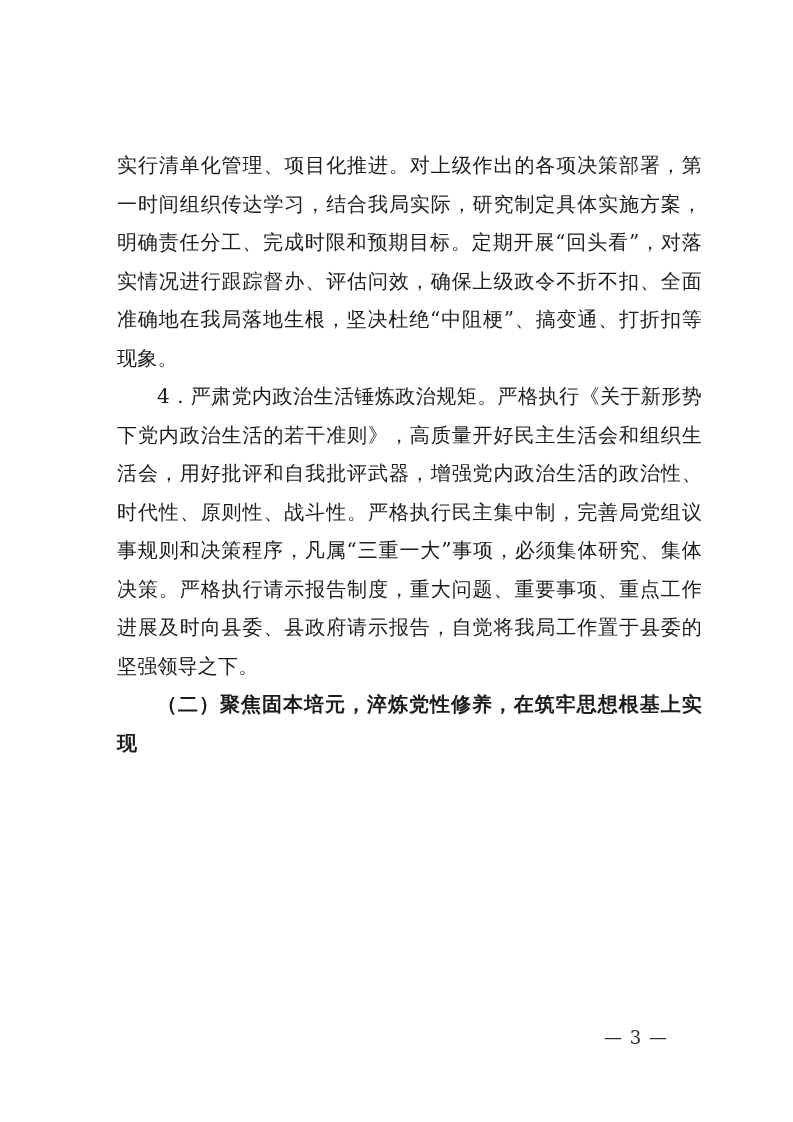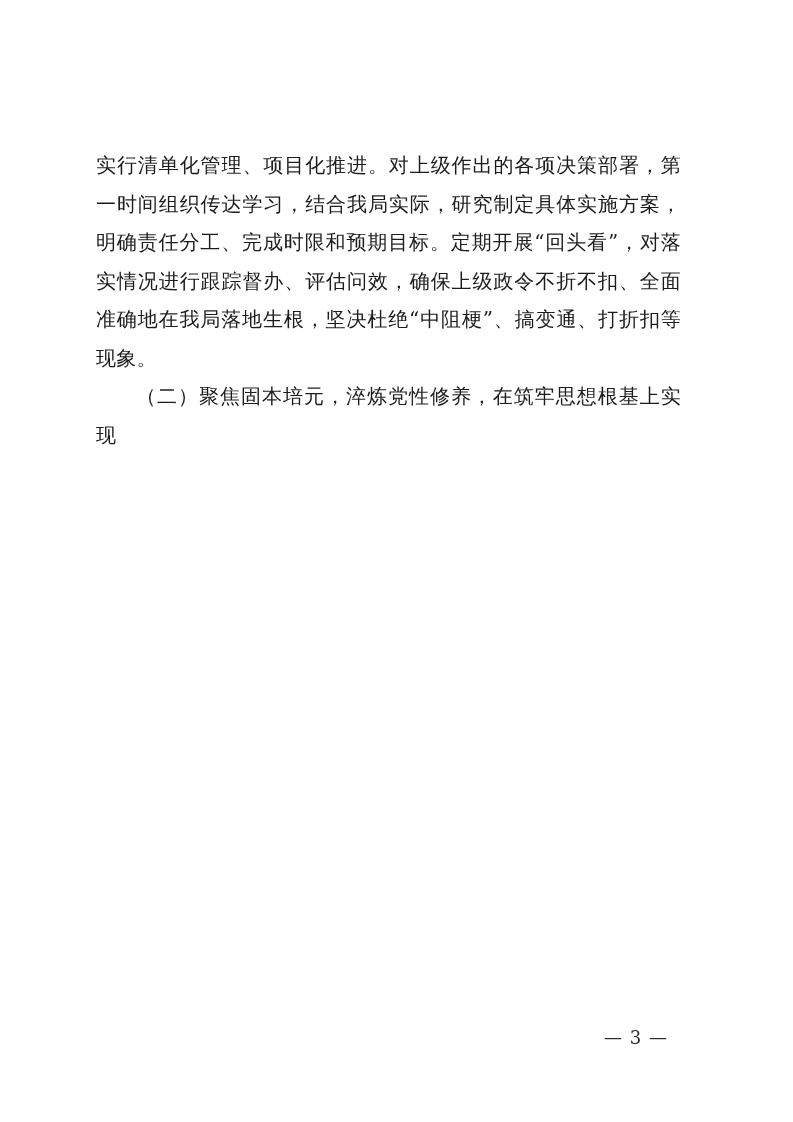--- a/index.html
+++ b/index.html
@@ -11,55 +11,56 @@
     position: relative;
     width: 793px;
     height: 1122px;
     background: #ffffff;
     overflow: hidden;
     font-family: "DejaVu Serif", serif;
     color: #1c1c1c;
   }
   .content {
     position: absolute;
-    left: 96px;
+    left: 117px;
     top: 146px;
     width: 585px;
   }
   .para {
     margin: 0;
     font-size: 20px;
     line-height: 38.5px;
     letter-spacing: 0.2px;
     text-align: justify;
     text-align-last: left;
     text-justify: inter-character;
     font-kerning: none;
     word-break: break-all;
   }
   .para.indent {
     text-indent: 2em;
   }
   .para.section-heading {
-    font-weight: 400;
+    font-weight: 700;
   }
   .page-number {
     position: absolute;
     left: 586px;
     top: 1027px;
     width: 100px;
     text-align: center;
     font-size: 18px;
     color: #2a2a2a;
     letter-spacing: 1px;
     white-space: pre;
   }
 </style>
 </head>
 <body>
 
 <div class="page">
   <main class="content">
     <p class="para">实行清单化管理、项目化推进。对上级作出的各项决策部署，第一时间组织传达学习，结合我局实际，研究制定具体实施方案，明确责任分工、完成时限和预期目标。定期开展“回头看”，对落实情况进行跟踪督办、评估问效，确保上级政令不折不扣、全面准确地在我局落地生根，坚决杜绝“中阻梗”、搞变通、打折扣等现象。</p>
+    <p class="para indent">4．严肃党内政治生活锤炼政治规矩。严格执行《关于新形势下党内政治生活的若干准则》，高质量开好民主生活会和组织生活会，用好批评和自我批评武器，增强党内政治生活的政治性、时代性、原则性、战斗性。严格执行民主集中制，完善局党组议事规则和决策程序，凡属“三重一大”事项，必须集体研究、集体决策。严格执行请示报告制度，重大问题、重要事项、重点工作进展及时向县委、县政府请示报告，自觉将我局工作置于县委的坚强领导之下。</p>
     <p class="para indent section-heading">（二）聚焦固本培元，淬炼党性修养，在筑牢思想根基上实现</p>
   </main>
   <div class="page-number">— 3 —</div>
 </div>
 
 </body></html>

